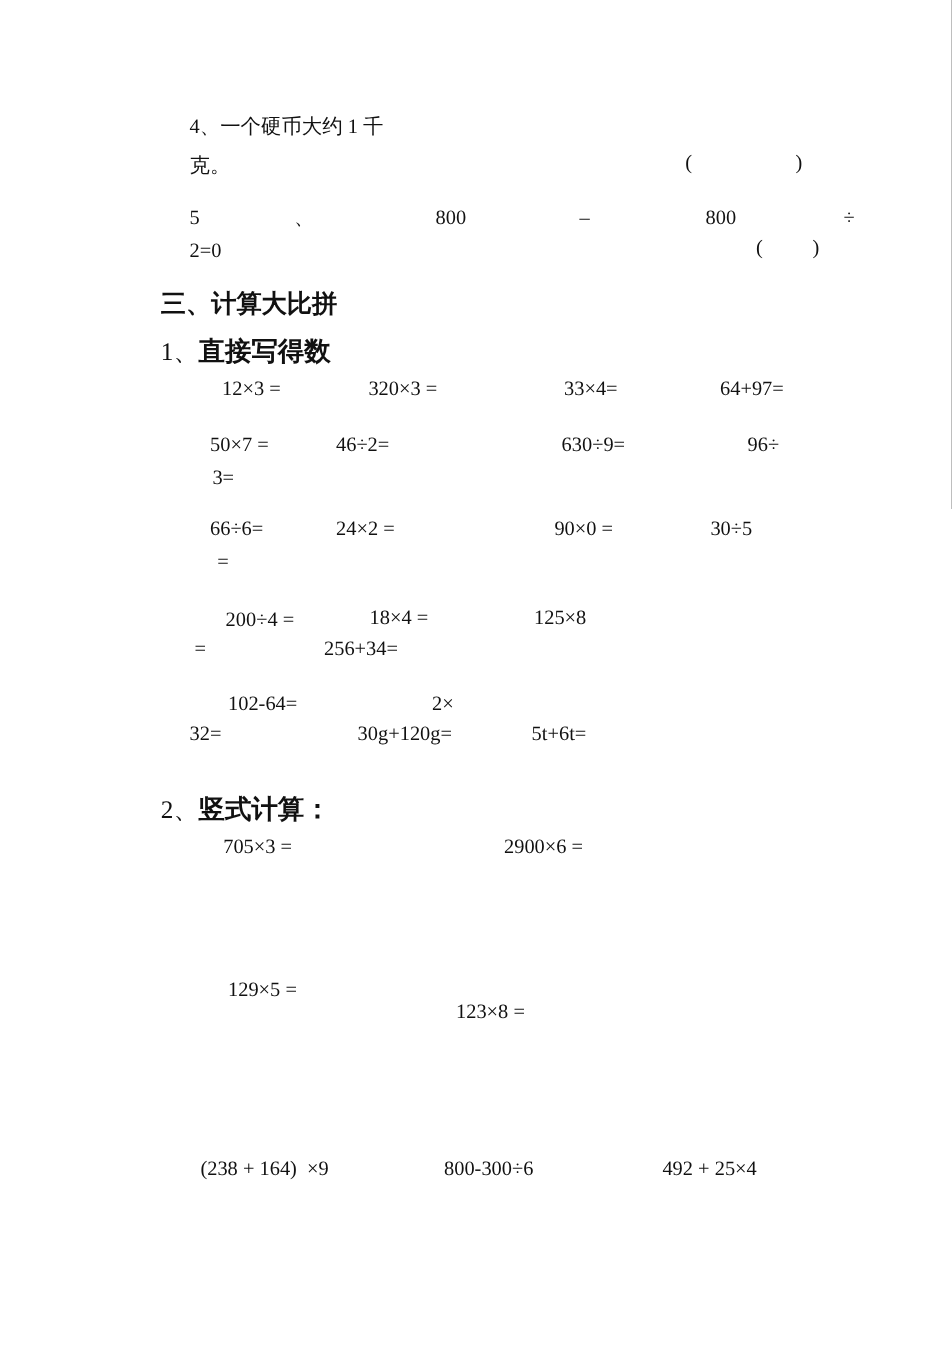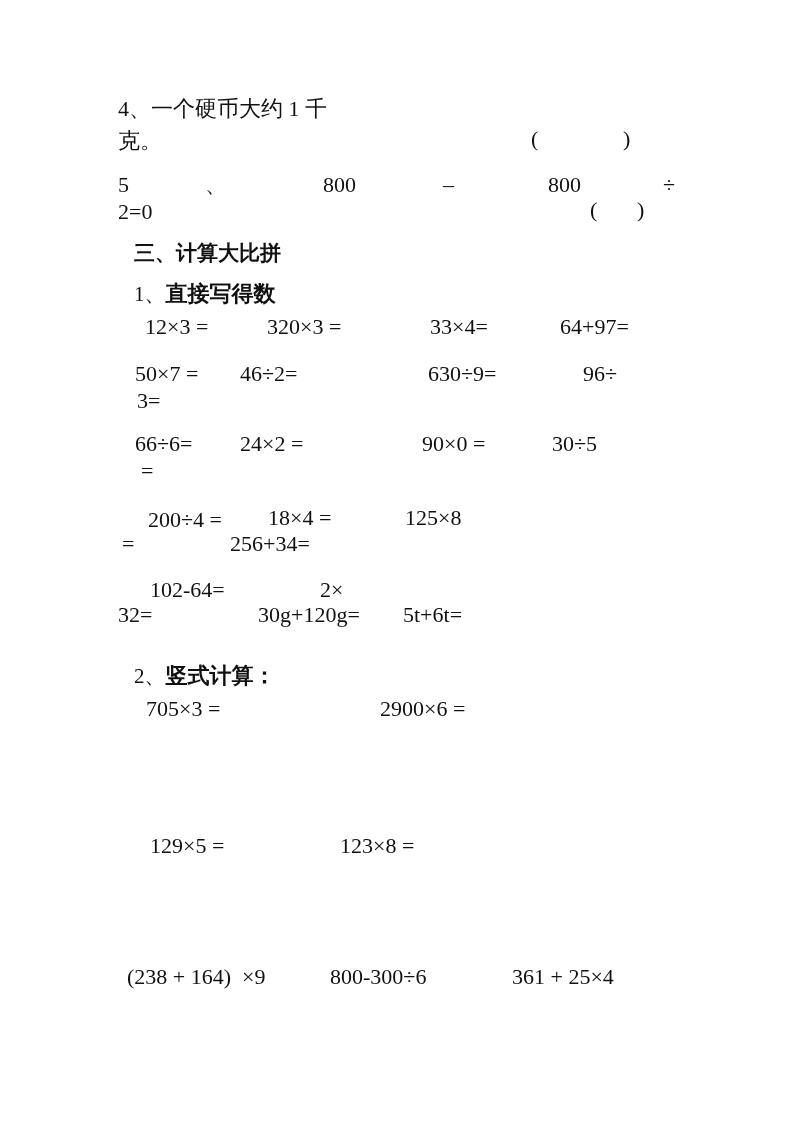--- a/index.html
+++ b/index.html
@@ -9,24 +9,25 @@
     height: 1122px;
     margin: 0 auto;
     background: #ffffff;
     color: #111111;
     overflow: hidden;
     font-family: "Liberation Serif", "DejaVu Serif", serif;
   }
   .seg {
     position: absolute;
     white-space: pre;
-    font-size: 22px;
+    font-size: 17px;
     line-height: 1.05;
     color: #111111;
     font-family: "Liberation Serif", "DejaVu Serif", serif;
+    margin-left: 40px;
   }
   .hline {
     position: absolute;
     white-space: pre;
     line-height: 1.05;
   }
   .hd {
     font-weight: 700;
     font-size: 21px;
     font-family: "DejaVu Sans", "Liberation Sans", sans-serif;
@@ -102,21 +103,21 @@
   <span class="seg" style="left:258px; top:603px">30g+120g=</span>
   <span class="seg" style="left:403px; top:603px">5t+6t=</span>
 
   <div class="hline" style="left:118px; top:647px">
     <span class="subnum">2、</span><span class="subtitle">竖式计算：</span>
   </div>
 
   <span class="seg" style="left:146px; top:697px">705×3 =</span>
   <span class="seg" style="left:380px; top:697px">2900×6 =</span>
 
-  <span class="seg" style="left:150px; top:834px">129×5 =</span>
+  <span class="seg" style="left:150px; top:816px">129×5 =</span>
   <span class="seg" style="left:340px; top:834px">123×8 =</span>
 
 
   <span class="seg" style="left:127px; top:965px">(238 + 164)  ×9</span>
   <span class="seg" style="left:330px; top:965px">800-300÷6</span>
-  <span class="seg" style="left:512px; top:965px">361 + 25×4</span>
+  <span class="seg" style="left:512px; top:965px">492 + 25×4</span>
 
 </div>
 
 </body></html>

